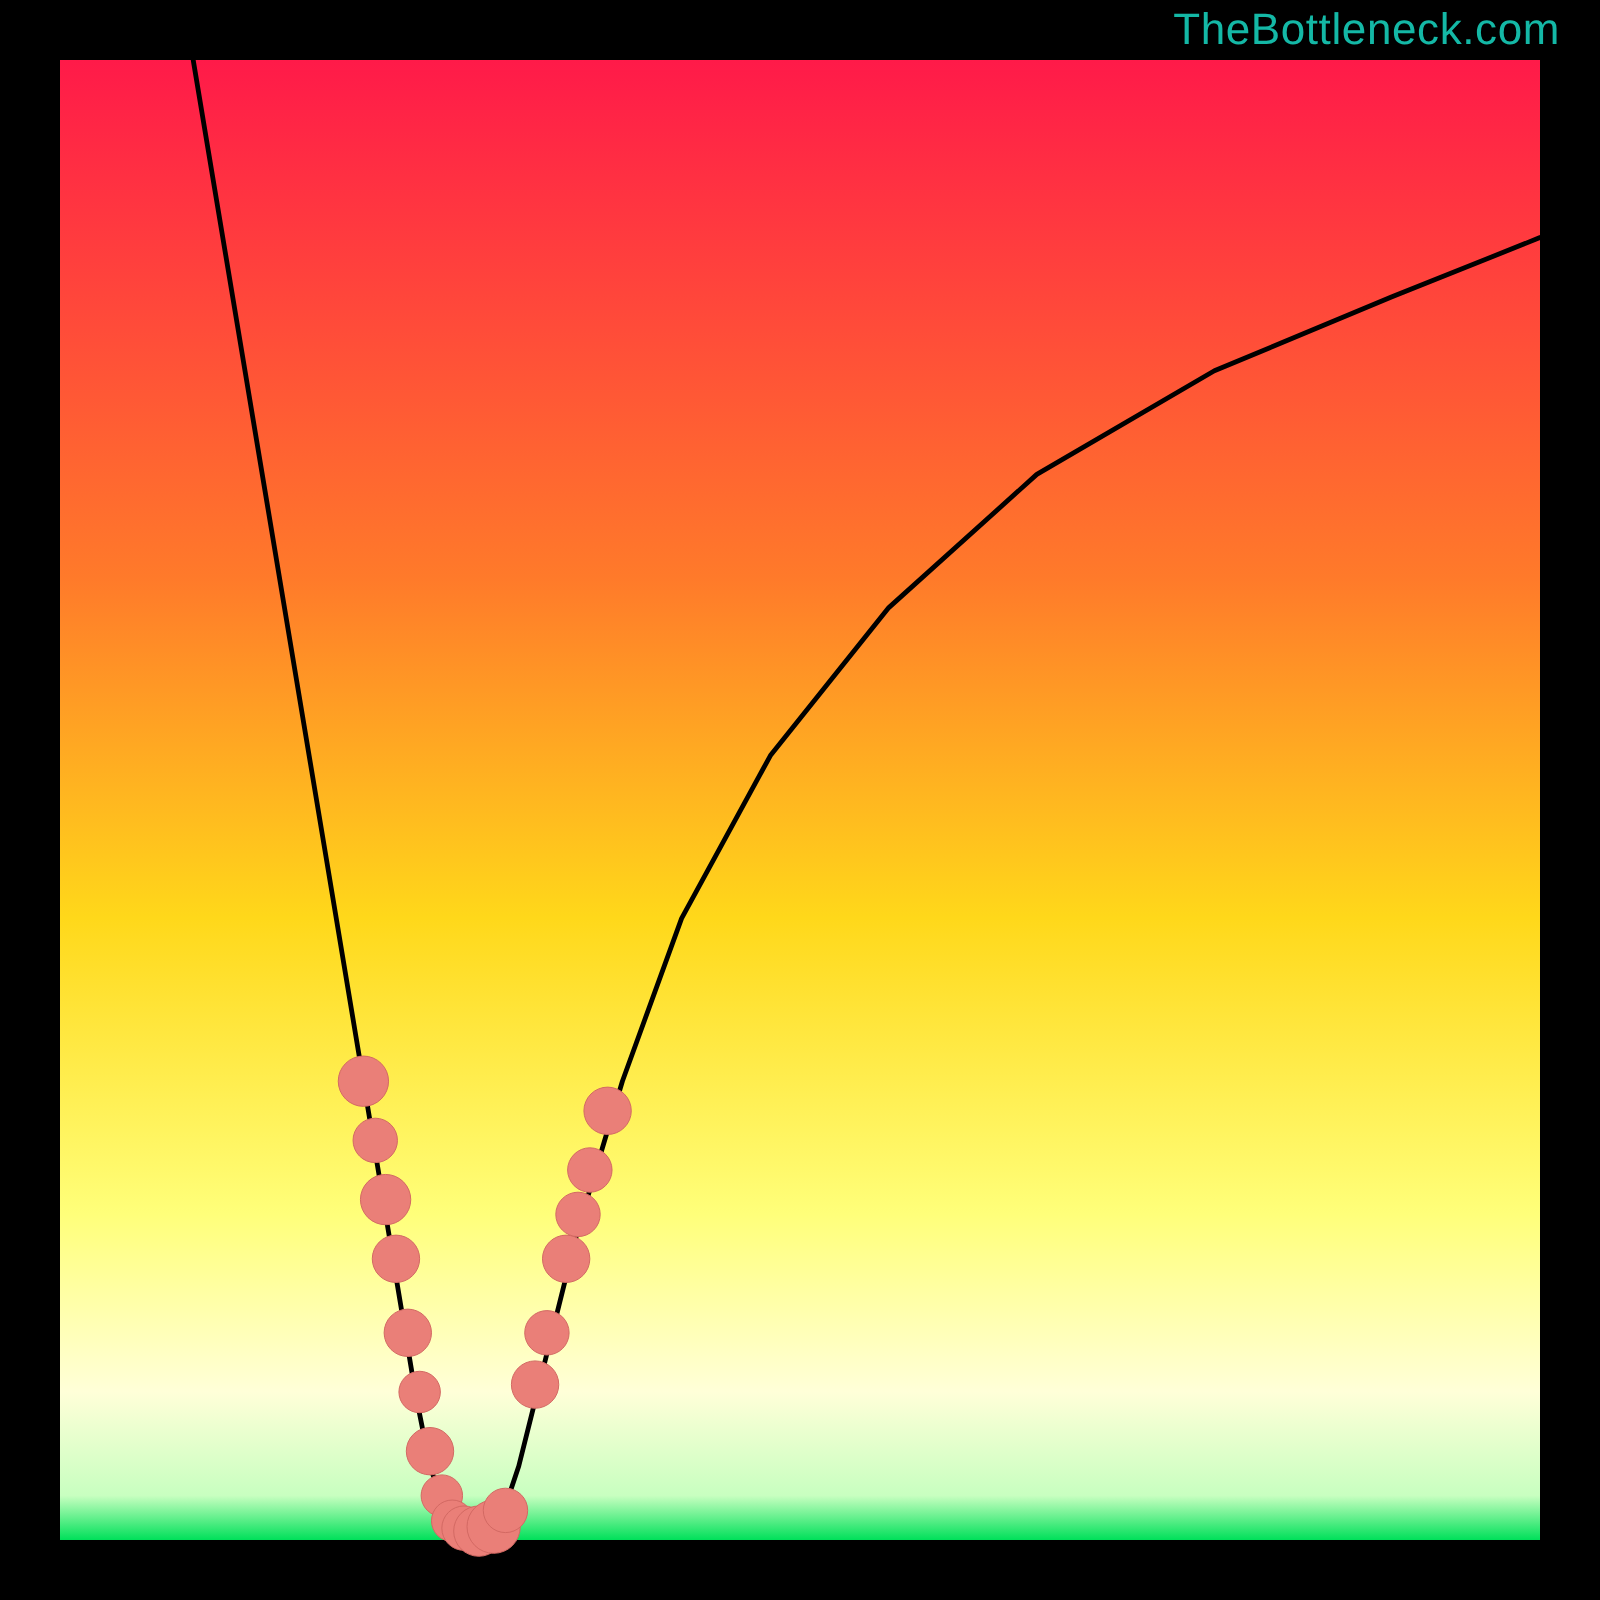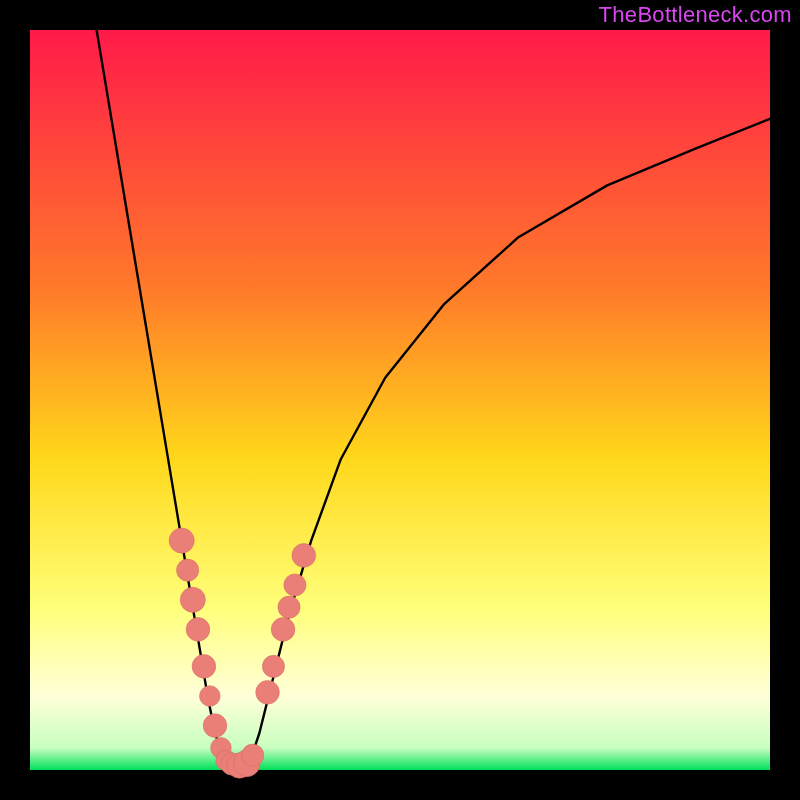--- a/index.html
+++ b/index.html
@@ -13,22 +13,22 @@
   }
   .outer {
     position: relative;
     width: 800px;
     height: 800px;
     background: #000;
   }
   .watermark {
     position: absolute;
     top: 2px;
-    right: 8px;
-    color: #d946ef;
+    right: 20px;
+    color: #14b8a6;
     font-size: 22px;
     font-weight: 400;
     letter-spacing: 0.3px;
     z-index: 5;
     text-align: right;
   }
   svg {
     position: absolute;
     top: 0;
     left: 0;

